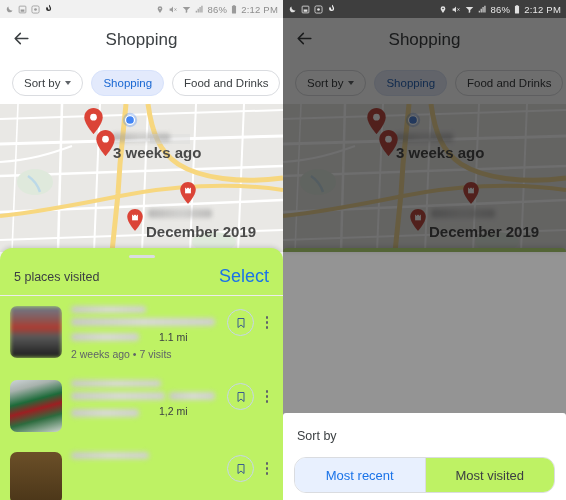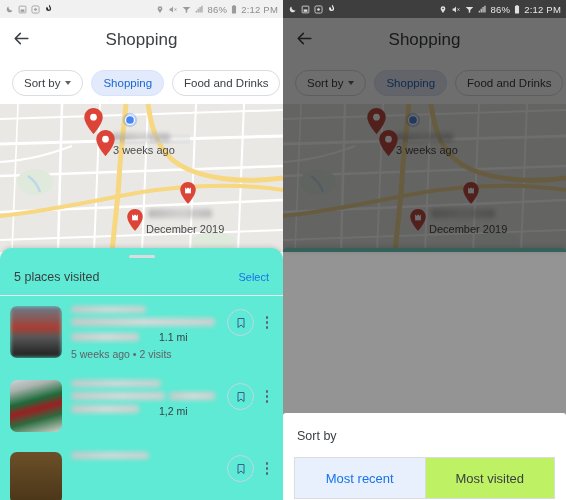--- a/index.html
+++ b/index.html
@@ -60,46 +60,46 @@
     border-top: 4px solid #5f6368;
   }
 
   
   .map {
     position: relative; height: 148px; overflow: hidden;
     background: #e8e8e6;
   }
   .map svg { position: absolute; inset: 0; display: block; }
   .map-label {
-    position: absolute; font-size: 11px; color: #4a4a4a; white-space: nowrap;
+    position: absolute; font-size: 15px; color: #4a4a4a; white-space: nowrap; font-weight: bold;
   }
   .blur-label {
     position: absolute; border-radius: 3px;
     background: linear-gradient(90deg, rgba(150,150,150,.55), rgba(170,170,170,.38), rgba(150,150,150,.5));
     filter: blur(2.2px);
   }
   .pin { position: absolute; }
 
   
   .sheet {
     position: absolute; left: 0; right: 0; bottom: 0; top: 248px;
-    background: #5eead4; border-radius: 12px 12px 0 0;
+    background: #bef264; border-radius: 12px 12px 0 0;
     box-shadow: 0 -1px 5px rgba(0,0,0,.16);
     overflow: hidden;
   }
   .handle {
     width: 26px; height: 3px; border-radius: 2px; background: #dadce0;
     margin: 7px auto 0;
   }
   .sheet-head {
     height: 38px; display: flex; align-items: center; justify-content: space-between;
     padding: 0 14px; border-bottom: 1px solid #ececec;
   }
   .sheet-count { font-size: 12.5px; color: #3c4043; }
-  .sheet-select { font-size: 11px; color: #1a73e8; cursor: pointer; }
+  .sheet-select { font-size: 18px; color: #1a73e8; cursor: pointer; }
 
   .row { display: flex; padding: 10px 8px 10px 10px; align-items: flex-start; position: relative; }
   .thumb {
     width: 52px; height: 52px; border-radius: 7px; flex: 0 0 auto;
     overflow: hidden; position: relative;
   }
   .thumb i { position: absolute; inset: 0; display: block; }
   .row-mid { flex: 1 1 auto; padding-left: 9px; min-width: 0; position: relative; }
   .blur-line {
     height: 8px; border-radius: 3px; margin-bottom: 5px;
@@ -121,22 +121,22 @@
 
   
   .scrim { position: absolute; inset: 0; background: rgba(0,0,0,.42); }
   .dialog {
     position: absolute; left: 0; right: 0; bottom: 0; top: 413px;
     background: #fff; border-radius: 3px 3px 0 0;
   }
   .dialog-title { font-size: 12.5px; color: #3c4043; padding: 16px 14px 0; }
   .segmented {
     display: flex; margin: 14px 11px 0;
-    border: 1px solid #dadce0; border-radius: 0; overflow: hidden;
-    height: 42px;
+    border: 1px solid #dadce0; border-radius: 12px; overflow: hidden;
+    height: 36px;
   }
   .seg {
     flex: 1 1 50%; display: flex; align-items: center; justify-content: center;
     font-size: 13px; color: #3c4043; background: #bef264; cursor: pointer;
   }
   .seg + .seg { border-left: 1px solid #dadce0; }
   .seg.active { background: #e8f0fe; color: #1a73e8; }
 
   .dim { filter: grayscale(.25) brightness(.74); }
 </style>
@@ -306,21 +306,21 @@
         <div class="thumb">
           <i style="background:linear-gradient(180deg,#6b7b8c 0%,#8e5450 28%,#b03a30 42%,#5a5a5a 58%,#1b1b1b 100%); filter:blur(2px);"></i>
         </div>
         <div class="row-mid">
           <div class="blur-line" style="width:48%; height:7px;"></div>
           <div class="blur-line" style="width:92%;"></div>
           <div style="display:flex;align-items:center;gap:6px;">
             <div class="blur-line" style="width:68px; margin-bottom:0;"></div>
             <span class="dist">1.1 mi</span>
           </div>
-          <div class="meta-line" style="margin-top:5px;">5 weeks ago • 2 visits</div>
+          <div class="meta-line" style="margin-top:5px;">2 weeks ago • 7 visits</div>
         </div>
         <div class="row-actions">
           <div class="bookmark">
             <svg width="12" height="12" viewBox="0 0 24 24">
                 <path fill="none" stroke="#3b5d8f" stroke-width="2" d="M6 3h12v18l-6-5-6 5z"></path>
               </svg>
           </div>
           <div class="kebab">
               <span></span>
               <span></span>
@@ -332,21 +332,21 @@
       <div class="row">
         <div class="thumb">
           <i style="background:linear-gradient(165deg,#cdd4d6 0%,#a8b2ad 18%,#1d6b3a 40%,#9c1f22 55%,#2d6b3e 72%,#cfd6d0 100%); filter:blur(.6px);"></i>
         </div>
         <div class="row-mid">
           <div class="blur-line" style="width:58%; height:7px;"></div>
           <div style="display:flex;align-items:center;gap:4px;">
             <div class="blur-line" style="width:60%; margin-bottom:0;"></div>
             <div class="blur-line" style="width:30%; margin-bottom:0;"></div>
           </div>
-          <div style="display:flex;align-items:flex-start;gap:6px;margin-top:5px;">
+          <div style="display:flex;align-items:flex-end;gap:6px;margin-top:5px;">
             <div class="blur-line" style="width:68px; margin-bottom:0;"></div>
             <span class="dist">1,2 mi</span>
           </div>
         </div>
         <div class="row-actions">
           <div class="bookmark">
             <svg width="12" height="12" viewBox="0 0 24 24">
                 <path fill="none" stroke="#3b5d8f" stroke-width="2" d="M6 3h12v18l-6-5-6 5z"></path>
               </svg>
           </div>

